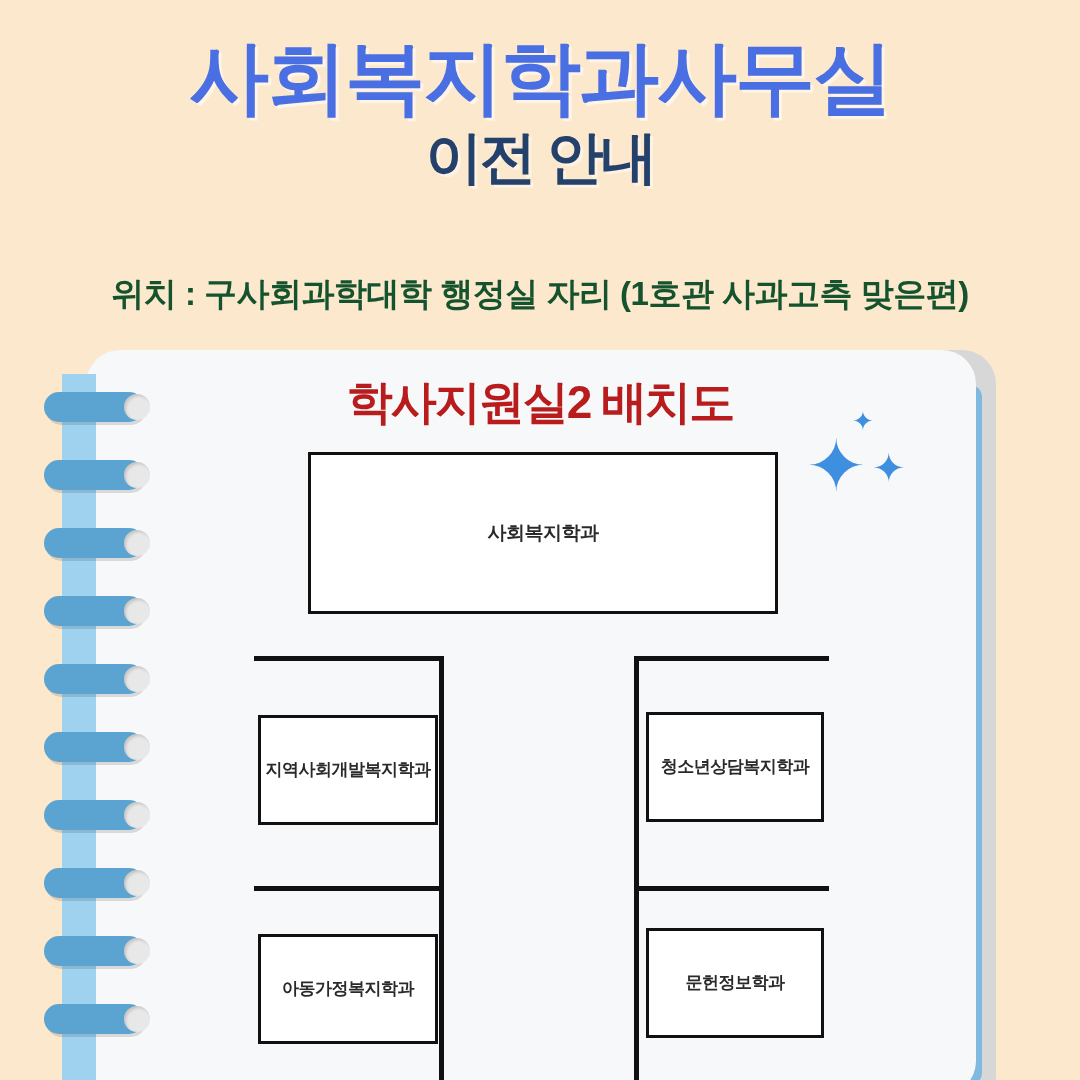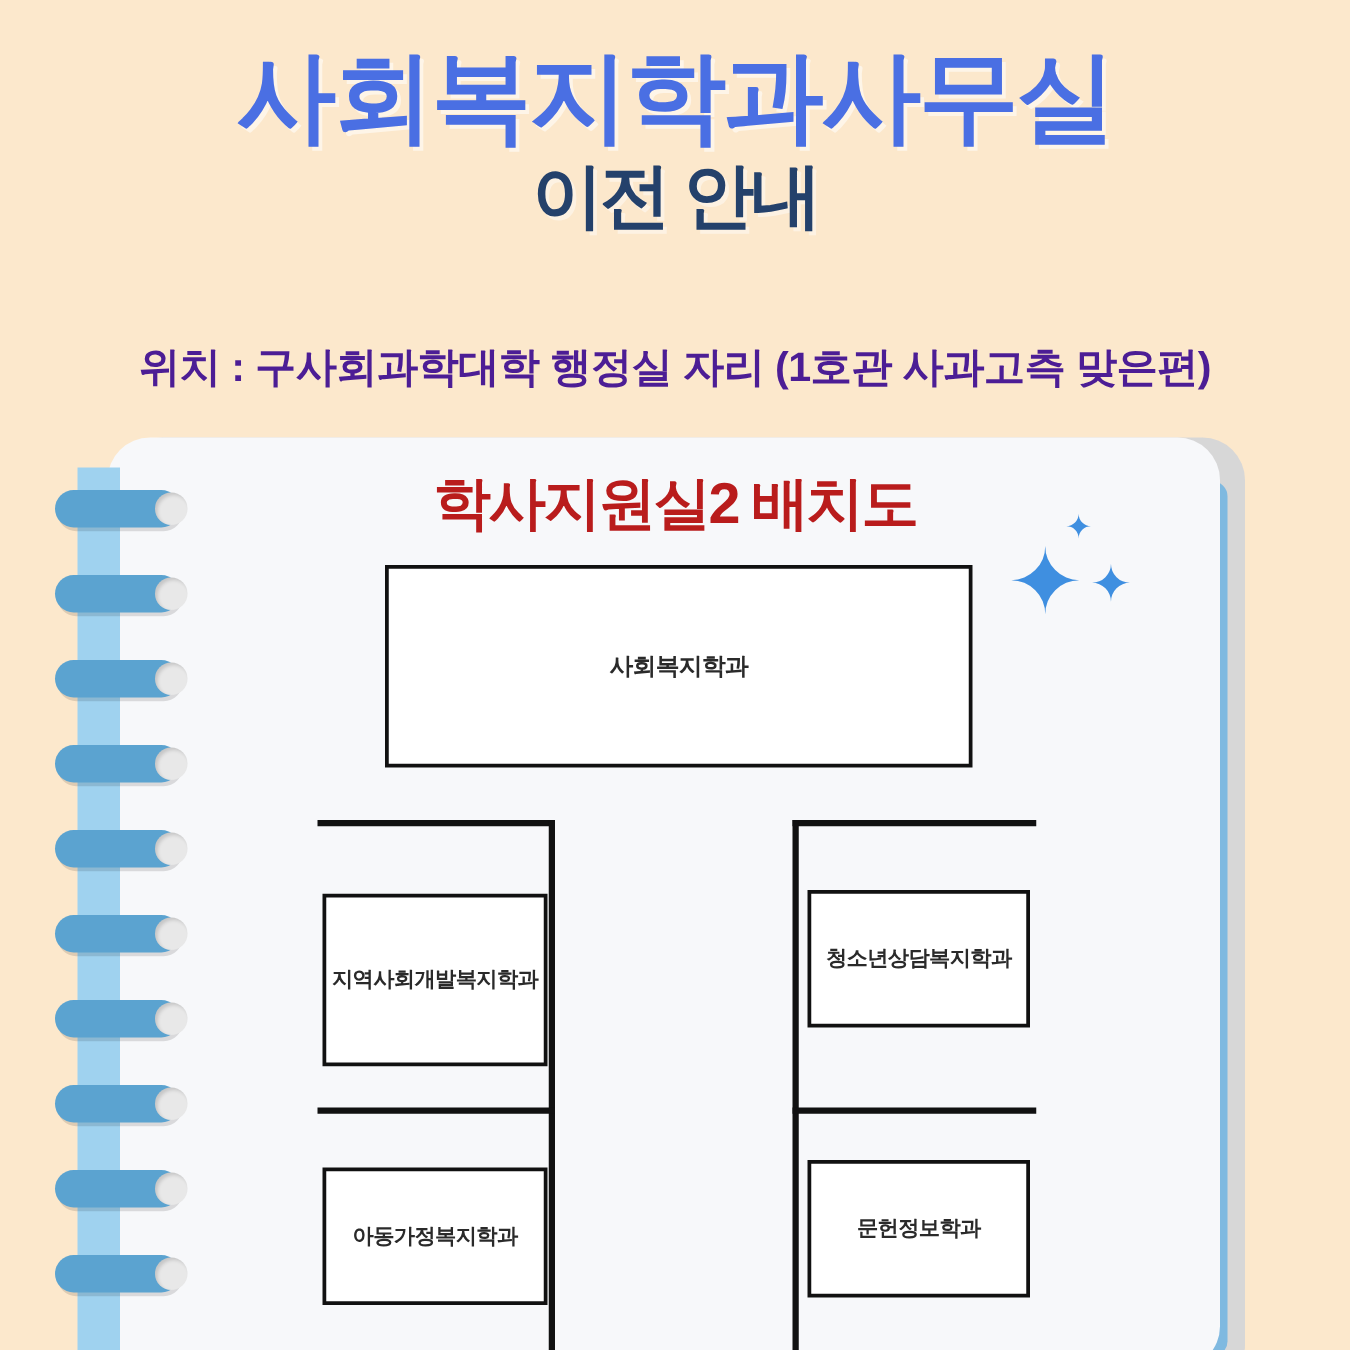--- a/index.html
+++ b/index.html
@@ -52,21 +52,21 @@
   }
 
   .location-line {
     position: absolute;
     top: 272px;
     left: 0;
     width: 1080px;
     text-align: center;
     font-size: 33px;
     font-weight: 700;
-    color: #4c1d95;
+    color: #14532d;
     letter-spacing: -0.5px;
   }
 
   
   .card-shadow {
     position: absolute;
     left: 96px;
     top: 350px;
     width: 900px;
     height: 760px;
@@ -187,21 +187,21 @@
   .wall-r-vert  { left: 388px; top: 216px; width: 5px; height: 429px; }
   .wall-r-mid   { left: 388px; top: 446px; width: 195px; height: 5px; }
 
   .room-sub {
     font-size: 17px;
     font-weight: 600;
     line-height: 1.35;
     letter-spacing: -0.5px;
     padding: 4px;
   }
-  .room-a { left: 12px;  top: 275px; width: 180px; height: 138px; }
+  .room-a { left: 12px;  top: 275px; width: 180px; height: 110px; }
   .room-b { left: 12px;  top: 494px; width: 180px; height: 110px; }
   .room-c { left: 400px; top: 272px; width: 178px; height: 110px; }
   .room-d { left: 400px; top: 488px; width: 178px; height: 110px; }
 </style>
 </head>
 <body>
 
 <div class="poster">
 
   <div class="title-main">사회복지학과사무실</div>

